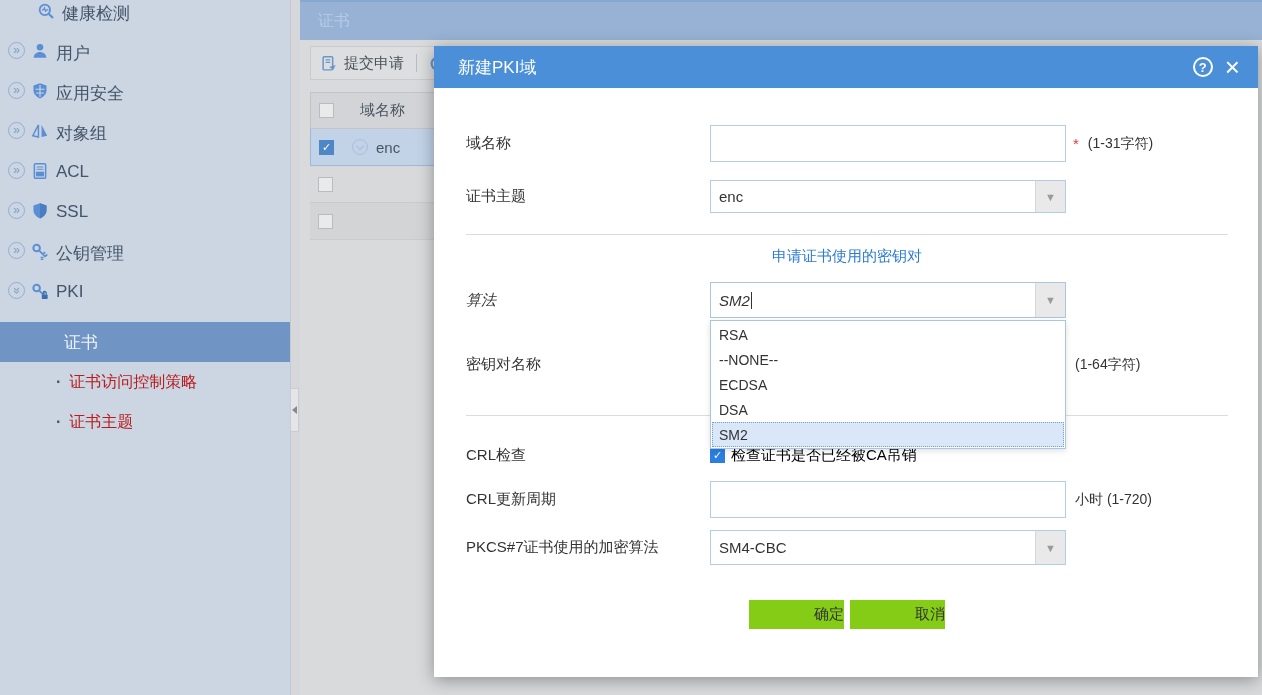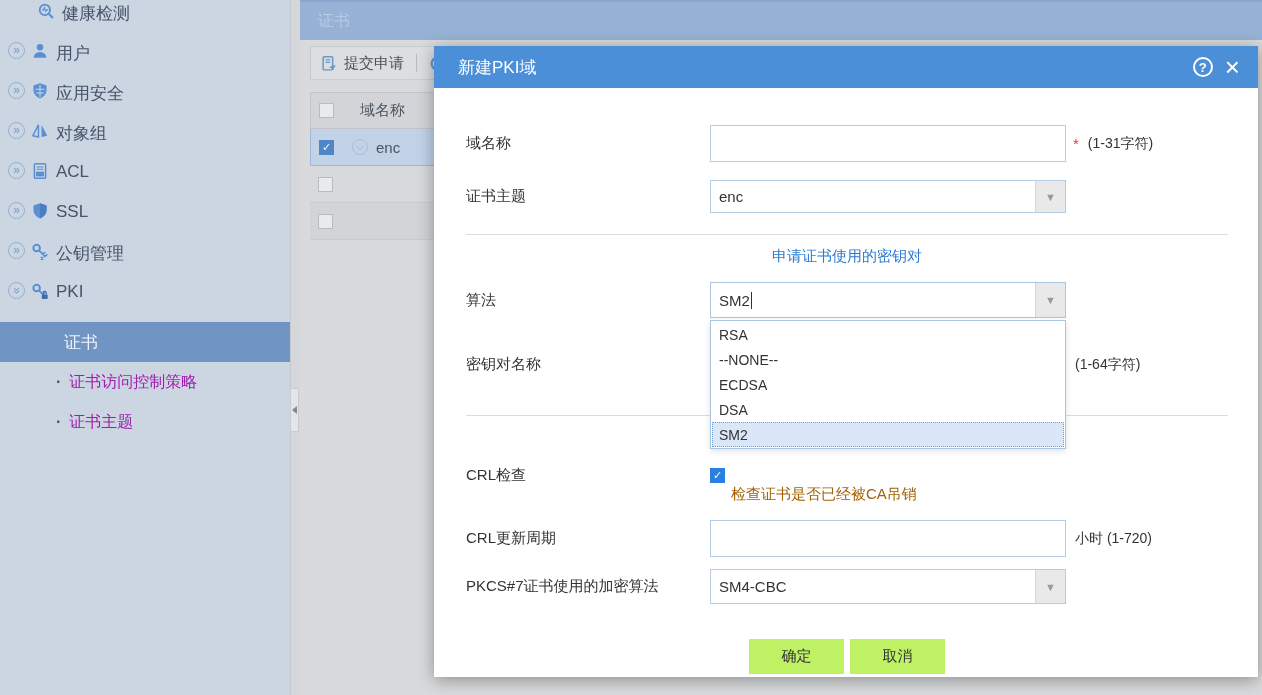--- a/index.html
+++ b/index.html
@@ -9,21 +9,21 @@
   
   .sidebar { position:absolute; left:0; top:0; width:290px; height:695px; background:#ccd5e2; }
   .side-item { height:40px; display:flex; align-items:flex-start; padding-left:8px; color:#44546a; font-size:17px; cursor:pointer; }
   .side-item .exp { width:17px; height:17px; min-width:17px; border:1px solid #93aed2; border-radius:50%; color:#7b9cc8; font-size:12px; line-height:15px; text-align:center; margin-right:6px; }
   .side-item .exp::before { content:"\00BB"; display:inline-block; }
   .side-item .exp.down::before { transform:rotate(90deg); }
   .side-item .exp.none { border:none; }
   .side-item .exp.none::before { content:""; }
   .side-item .ic { width:18px; height:18px; min-width:18px; margin-right:7px; display:inline-flex; }
   .side-sel { height:40px; display:flex; align-items:center; padding-left:64px; background:#7094c4; color:#eef3fa; font-size:17px; cursor:pointer; }
-  .side-sub { height:40px; display:flex; align-items:center; padding-left:56px; color:#a21caf; font-size:16px; cursor:pointer; }
+  .side-sub { height:40px; display:flex; align-items:center; padding-left:56px; color:#b91c1c; font-size:16px; cursor:pointer; }
   .side-sub::before { content:"\00B7"; margin-right:8px; color:#44546a; font-weight:bold; }
 
   
   .collapse-strip { position:absolute; left:290px; top:0; width:10px; height:695px; background:#d5d7db; border-left:1px solid #c6c9cd; }
   .collapse-handle { position:absolute; left:290px; top:388px; width:9px; height:44px; background:#e3e5e9; border:1px solid #c9ccd0; display:flex; align-items:center; justify-content:center; cursor:pointer; }
   .collapse-handle .tri { width:0; height:0; border-top:4px solid transparent; border-bottom:4px solid transparent; border-right:5px solid #85888c; }
 
   
   .main { position:absolute; left:300px; top:0; right:0; bottom:0; }
   .titlebar { position:absolute; left:0; top:0; right:0; height:40px; background:#97b2d5; border-top:2px solid #88a7cf; display:flex; align-items:center; padding-left:18px; color:#b4cbe8; font-size:16px; }
@@ -70,32 +70,32 @@
   .caret { display:inline-block; width:1px; height:17px; background:#333; margin-left:1px; }
   .combo .sarrow { width:30px; height:100%; background:#e9e9e9; border-left:1px solid #d6d6d6; display:flex; align-items:center; justify-content:center; color:#9a9a9a; font-size:11px; }
 
   .droplist { position:absolute; left:276px; top:232px; width:356px; background:#fff; border:1px solid #a9c5e0; z-index:20; box-shadow:0 2px 6px rgba(0,0,0,0.12); padding:1px; }
   .dopt { height:25px; display:flex; align-items:center; padding-left:7px; font-size:14px; color:#333; cursor:pointer; }
   .dopt.hl { background:#d9e7f8; outline:1px dotted #6f9fd8; outline-offset:-1px; }
 
   .dcb { width:15px; height:15px; min-width:15px; border:1px solid #c3c3c3; background:#fdfdfd; display:inline-flex; align-items:center; justify-content:center; cursor:pointer; }
   .dcb.on { background:#2b7fe0; border-color:#2b7fe0; }
   .dcb.on::after { content:"\2713"; color:#fff; font-size:11px; font-weight:bold; }
-  .cblabel { font-size:15px; color:#a16207; margin-left:6px; cursor:default;margin-top:39px; }
+  .cblabel { font-size:15px; color:#000000; margin-left:6px; cursor:default; }
   .usage-item { display:flex; align-items:center; }
 
   .btnrow { display:flex; justify-content:center; gap:6px; }
-  .dbtn { width:95px; height:35px; background:#bef264; border:none; color:#333; font-size:15px; font-family:inherit; cursor:pointer; }
+  .dbtn { width:95px; height:29px; background:#84cc16; border:none; color:#333; font-size:15px; font-family:inherit; cursor:pointer;text-align:right; }
 
   
   .r1 { padding-top:37px; }
   .r2 { margin-top:18px; }
   .dv1 { margin-top:21px; }
   .lk { margin-top:12px; }
-  .r3 { margin-top:16px; }
+  .r3 { margin-top:16px;font-style:italic; }
   .r4 { margin-top:28px; }
   .dv2 { margin-top:32px; }
   .r5 { margin-top:30px; }
   .r6 { margin-top:16px; }
   .r7 { margin-top:16px; }
   .r8 { margin-top:12px; }
   .rb { margin-top:35px; }
 </style>
 </head>
 <body>

